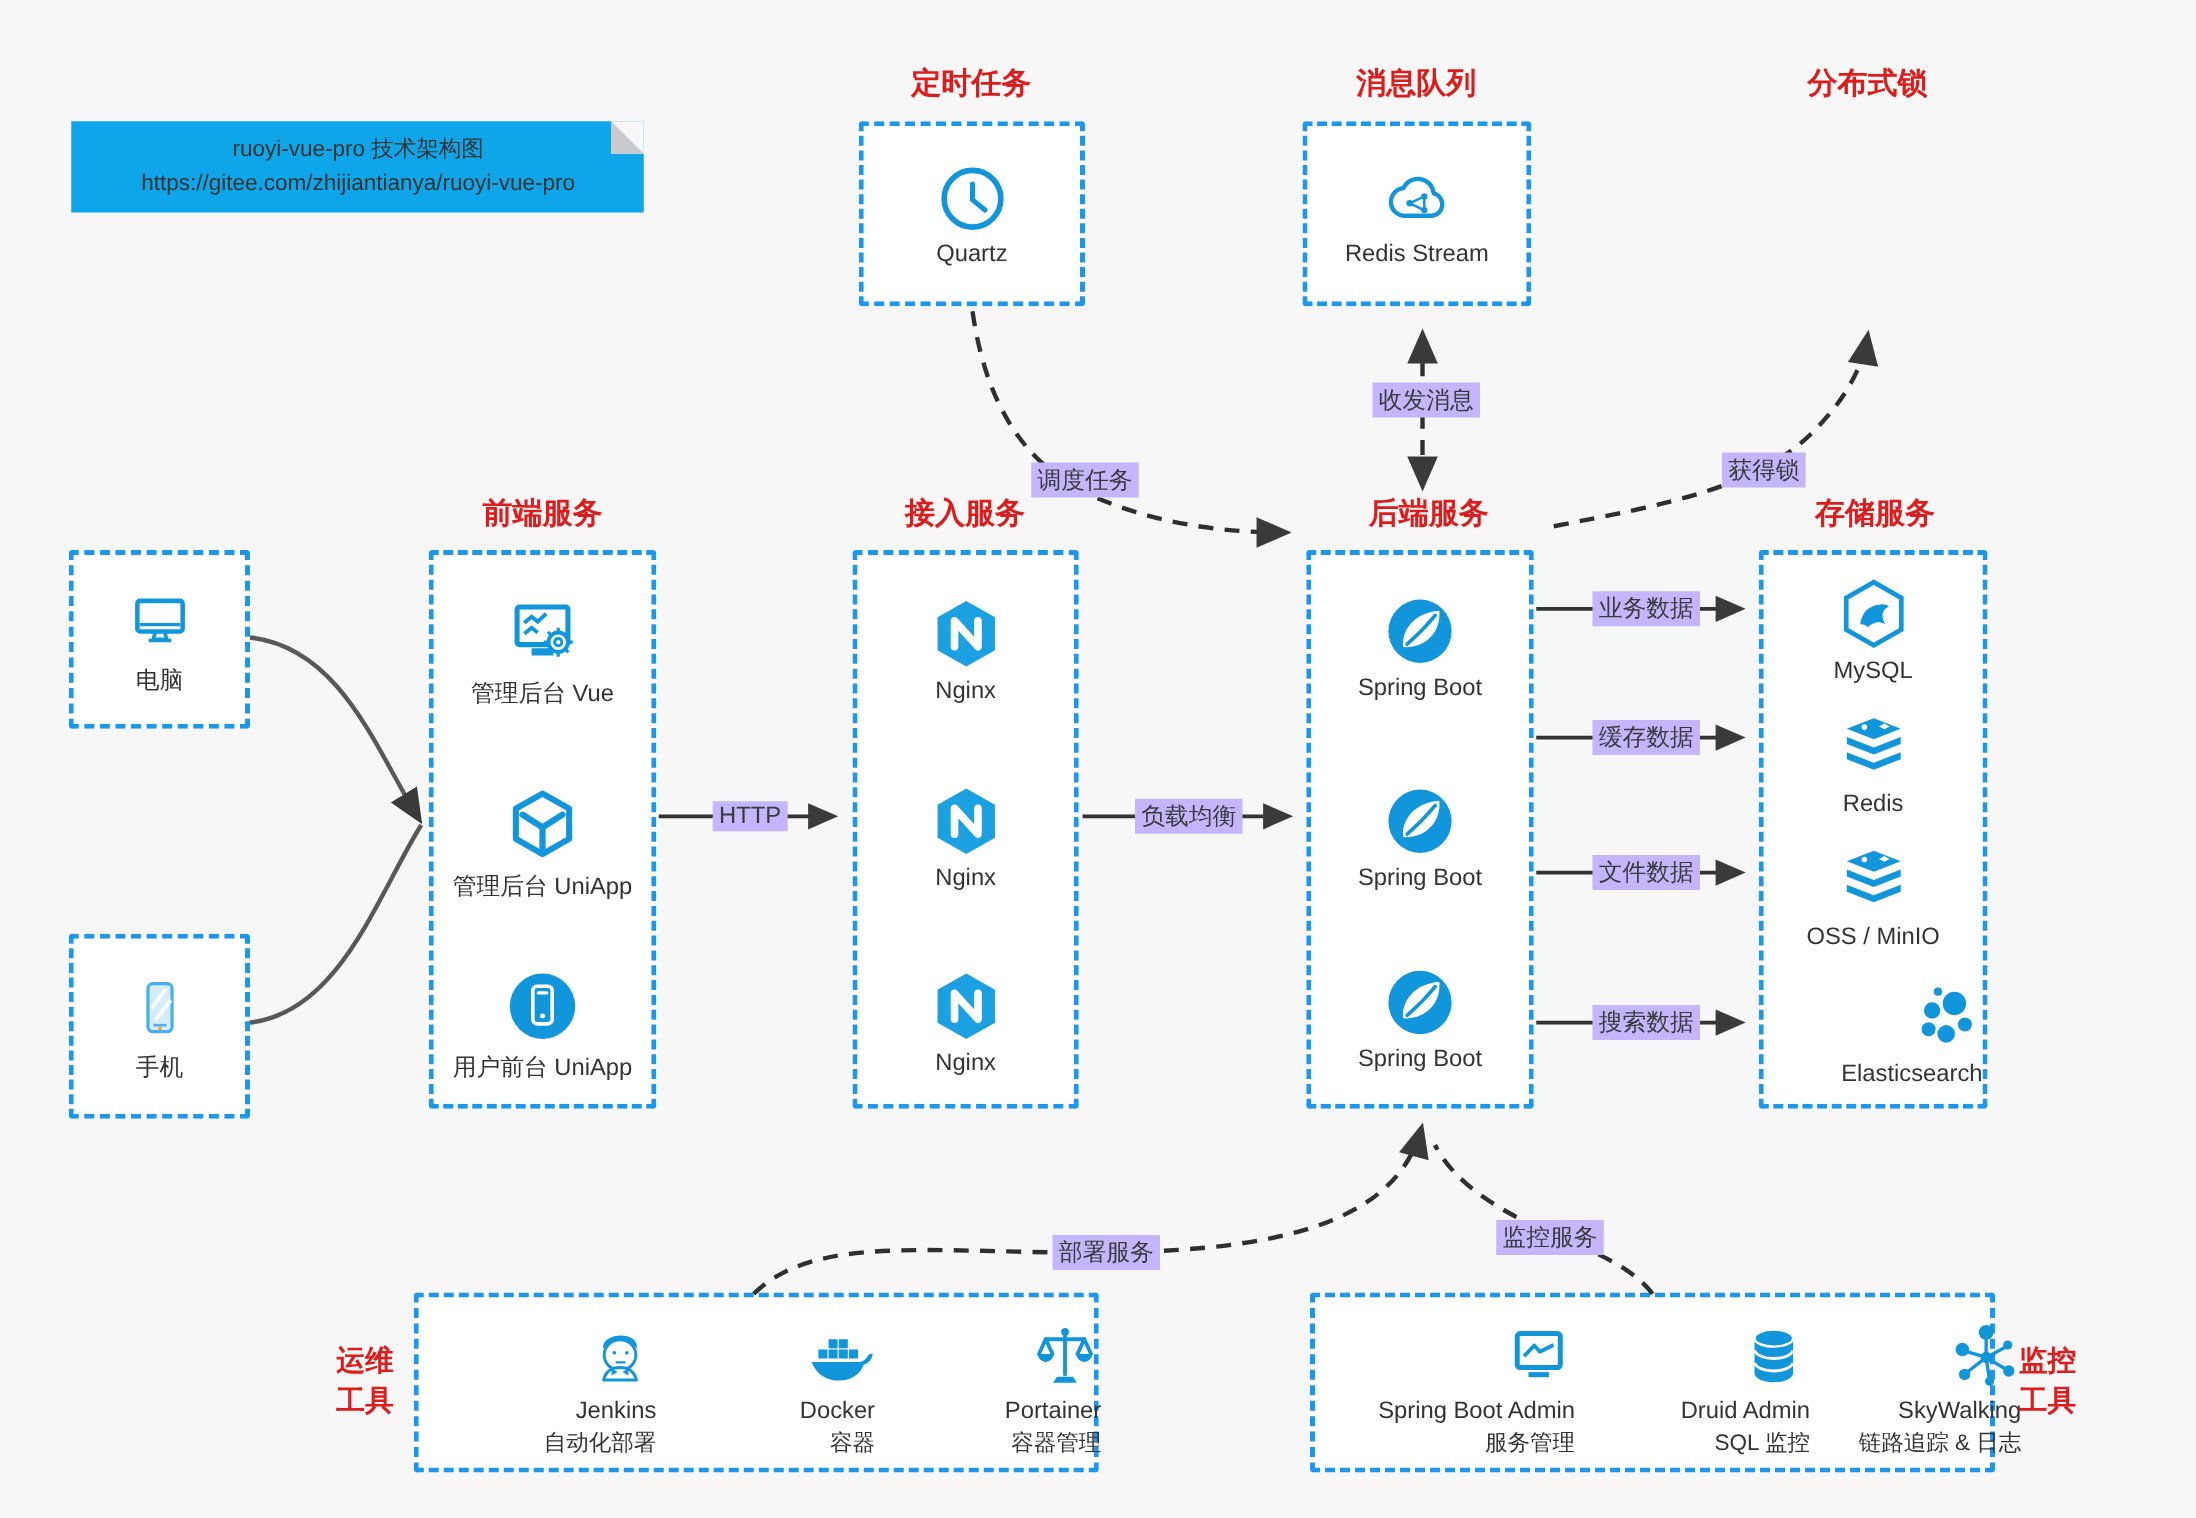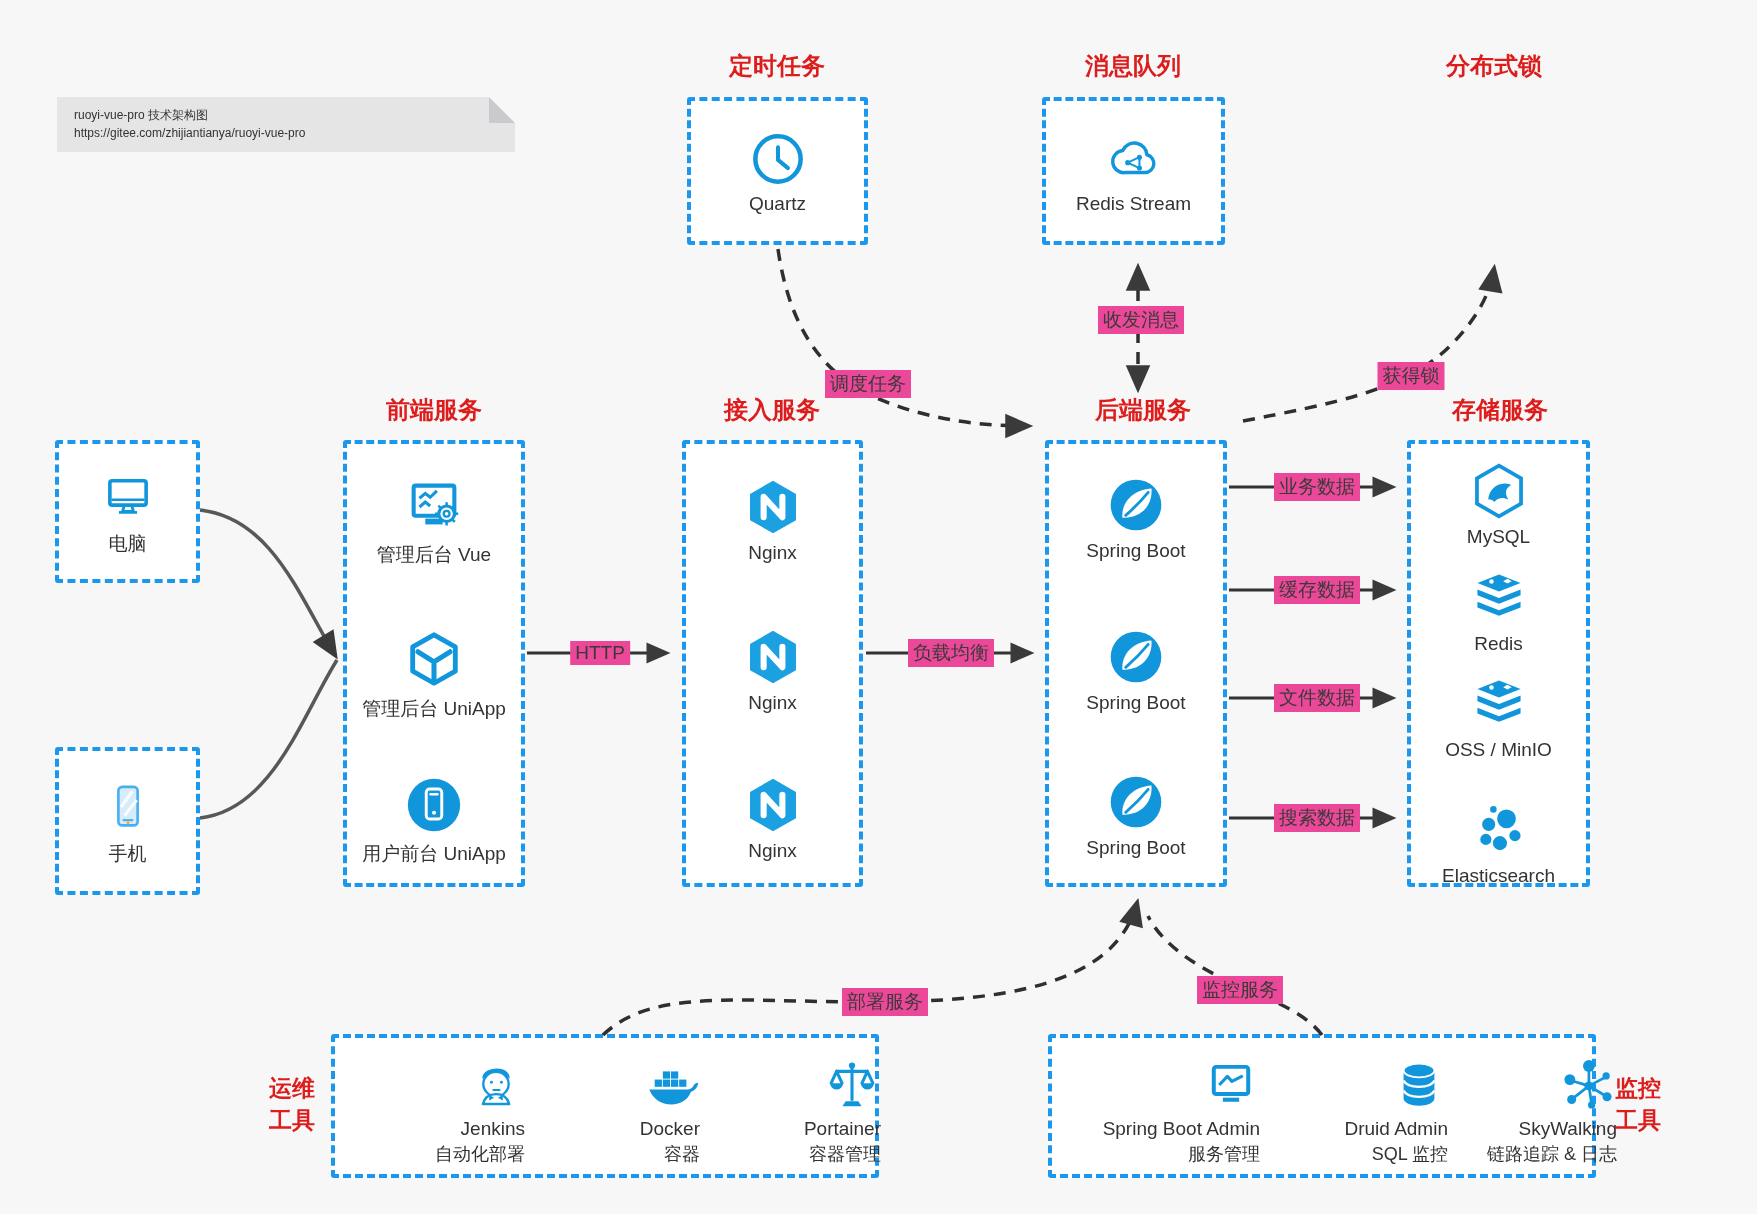--- a/index.html
+++ b/index.html
@@ -4,22 +4,22 @@
 <style>
   html,body{margin:0;padding:0;}
   body{width:1757px;height:1214px;background:#f7f7f8;font-family:"Liberation Sans","DejaVu Sans",sans-serif;overflow:hidden;}
   .canvas{position:relative;width:1757px;height:1214px;}
   .edges-svg{position:absolute;left:0;top:0;z-index:4;pointer-events:none;}
   .dashed-box{position:absolute;background:#ffffff;border:4px dashed #1b97ee;border-radius:3px;box-sizing:border-box;z-index:3;}
   .svc-title{position:absolute;transform:translateX(-50%);color:#dd1c1c;font-weight:bold;font-size:24px;white-space:nowrap;z-index:5;}
   .node{position:absolute;left:0;right:0;display:flex;flex-direction:column;align-items:center;}
   .nlabel{margin-top:5px;font-size:19px;color:#333;white-space:nowrap;}
   .topbox-inner{width:100%;height:100%;display:flex;flex-direction:column;align-items:center;justify-content:center;padding-top:2px;box-sizing:border-box;}
-  .chip{position:absolute;transform:translate(-50%,-50%);background:#ec4899;padding:1px 5px;font-size:19px;color:#3a3a3a;white-space:nowrap;z-index:7;}
-  .note{position:absolute;left:57px;top:97px;width:458px;box-sizing:border-box;background:#e5e5e5;padding:9px 16px 10px 17px;font-size:12px;line-height:1.5;color:#333;z-index:5;}
+  .chip{position:absolute;transform:translate(-50%,-50%);background:#c4b5fd;padding:1px 5px;font-size:19px;color:#3a3a3a;white-space:nowrap;z-index:7;}
+  .note{position:absolute;left:57px;top:97px;width:458px;box-sizing:border-box;background:#0ea5e9;padding:9px 16px 10px 17px;font-size:18px;line-height:1.5;color:#333;z-index:5;text-align:center;}
   .note::after{content:'';position:absolute;top:0;right:0;width:0;height:0;border-top:26px solid #f7f7f8;border-left:26px solid #c9c9ce;}
   .tool{position:absolute;top:18px;width:190px;display:flex;flex-direction:column;align-items:flex-end;}
   .tname{margin-top:4px;font-size:19px;color:#333;white-space:nowrap;}
   .tdesc{margin-top:2px;font-size:18px;color:#333;white-space:nowrap;}
   .side-label{position:absolute;transform:translateX(-50%);color:#dd1c1c;font-weight:bold;font-size:23px;line-height:1.4;text-align:center;z-index:5;white-space:nowrap;}
   .ic{display:block;}
 </style>
 </head>
 <body>
 
@@ -256,21 +256,21 @@
             <path d="M32 7 L55 16 L32 25 L9 16 Z"></path>
             <path d="M9 23 L32 32 L55 23 V29 L32 38 L9 29 Z"></path>
             <path d="M9 36 L32 45 L55 36 V42 L32 51 L9 42 Z"></path>
           </g>
           <circle cx="24" cy="14.5" r="2.4" fill="#ffffff"></circle>
           <path d="M41 11.5 l4.5 2.5 -4.5 2.5 -4.5 -2.5 Z" fill="#ffffff"></path>
         </svg>
       </span>
       <div class="nlabel">OSS / MinIO</div>
     </div>
-    <div class="node" style="top:356px;">
+    <div class="node" style="top:340px;align-items:flex-end;">
       <span>
         <svg class="ic" width="60" height="60" viewBox="0 0 64 64">
           <g fill="#1296db" stroke="#ffffff" stroke-width="2">
             <circle cx="40" cy="20" r="11"></circle>
             <circle cx="21" cy="26" r="8"></circle>
             <circle cx="26" cy="10" r="4.5"></circle>
             <circle cx="18" cy="42" r="7"></circle>
             <circle cx="33" cy="46" r="8.5"></circle>
             <circle cx="49" cy="38" r="7"></circle>
           </g>

